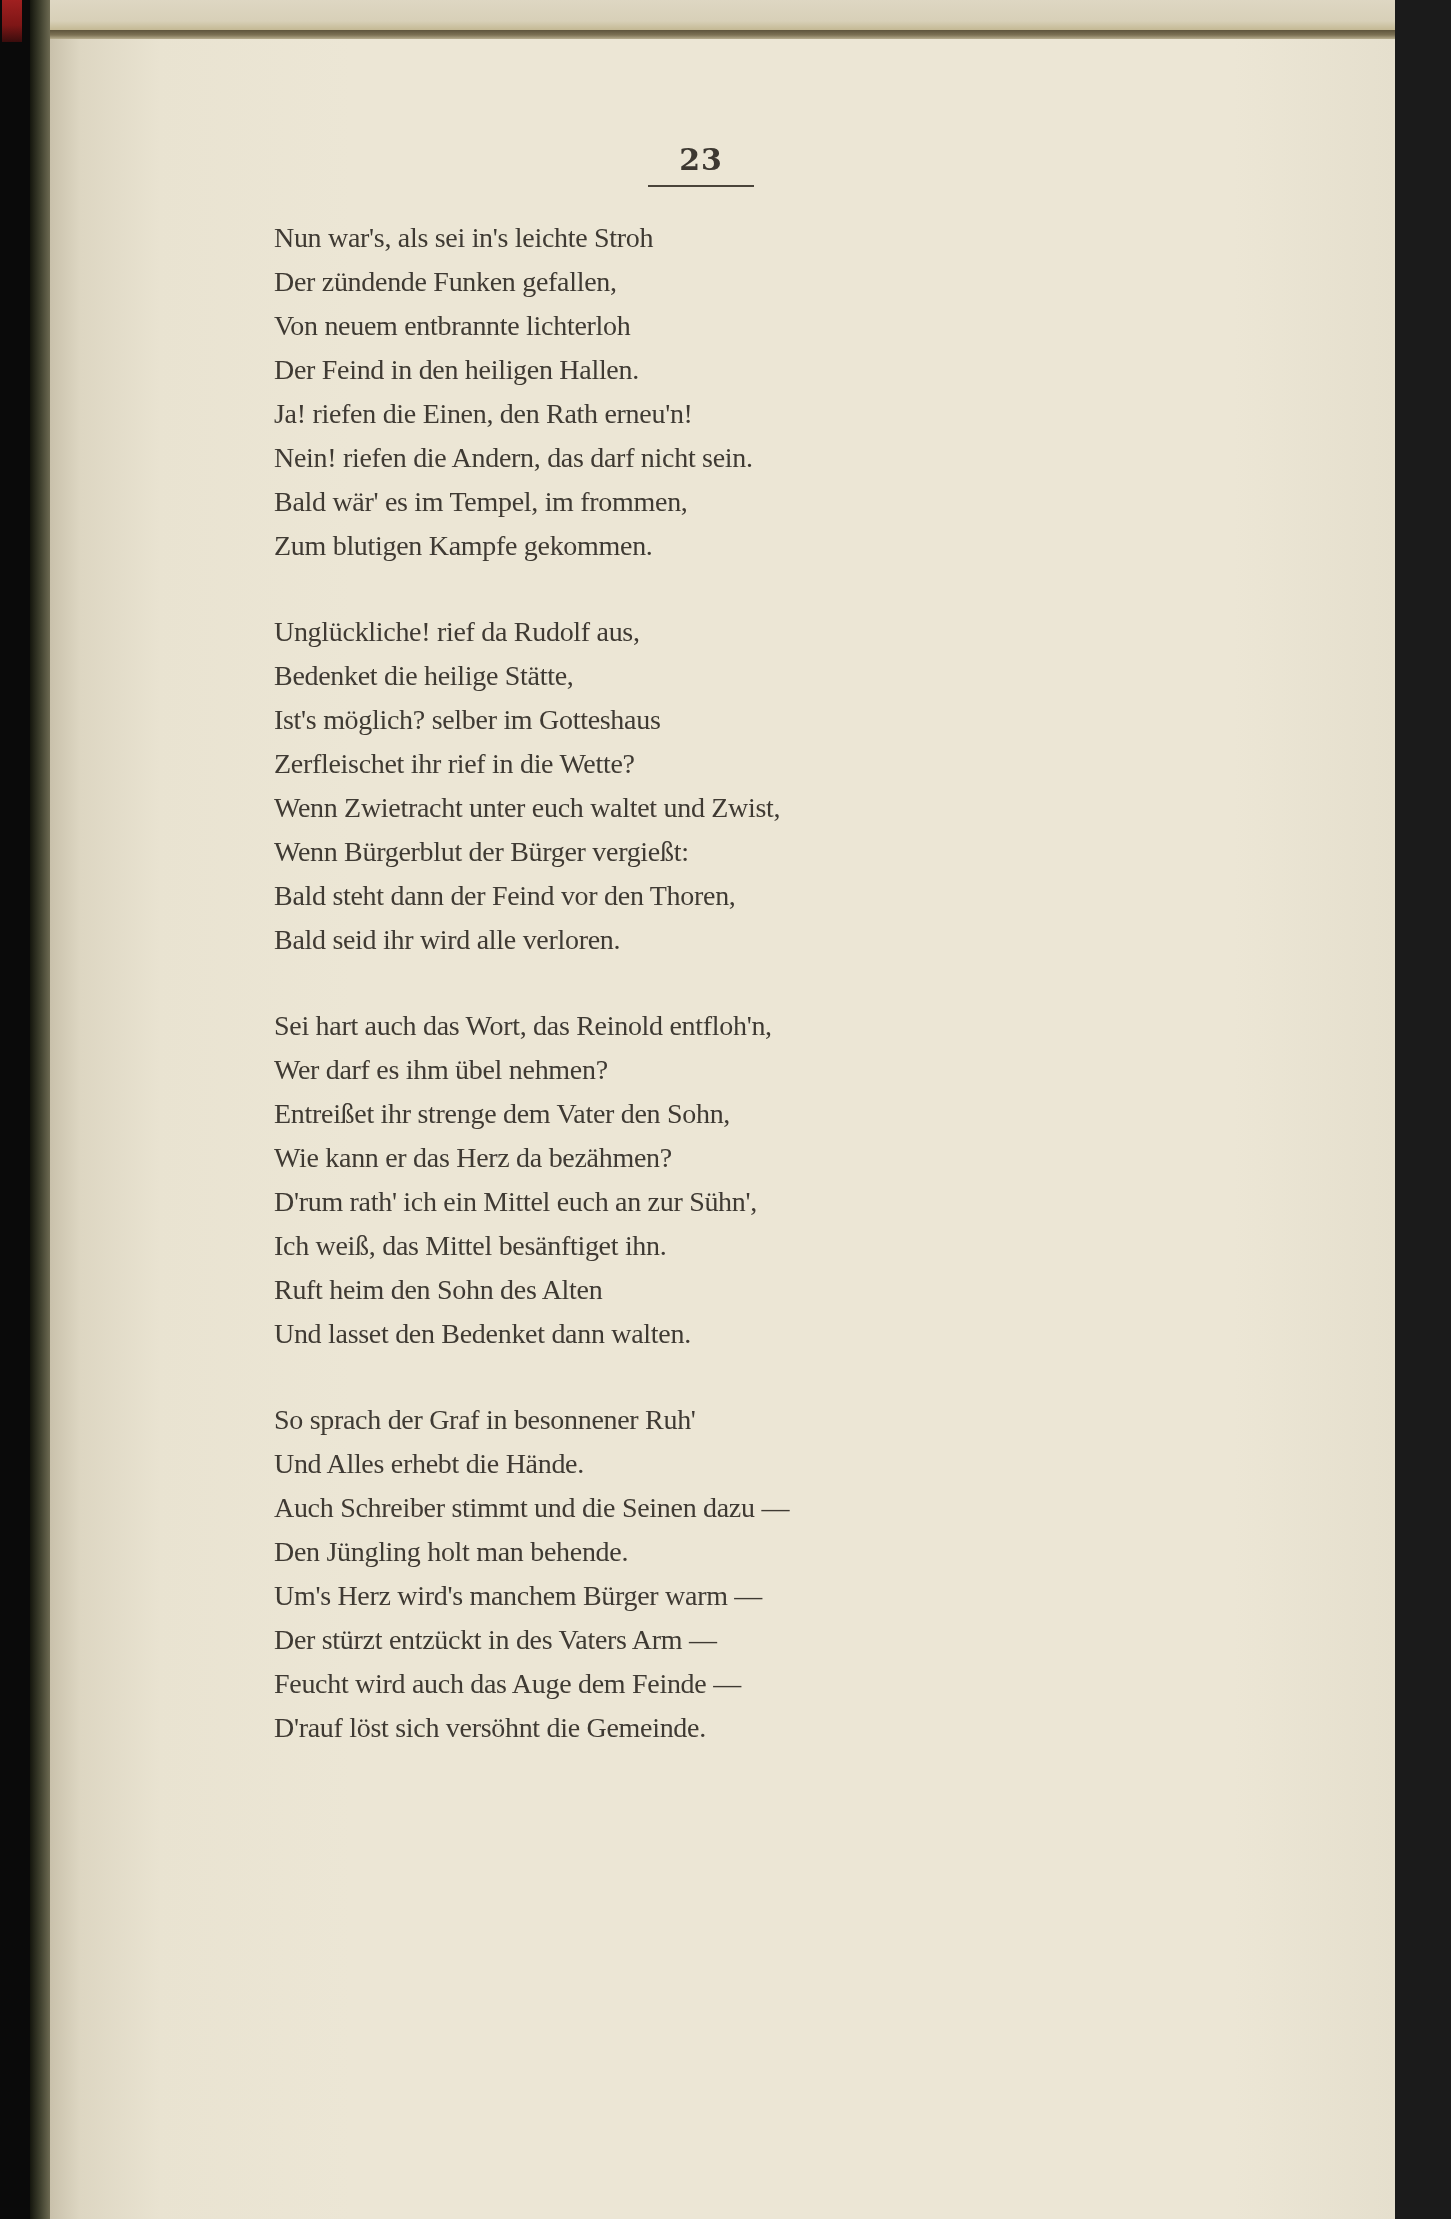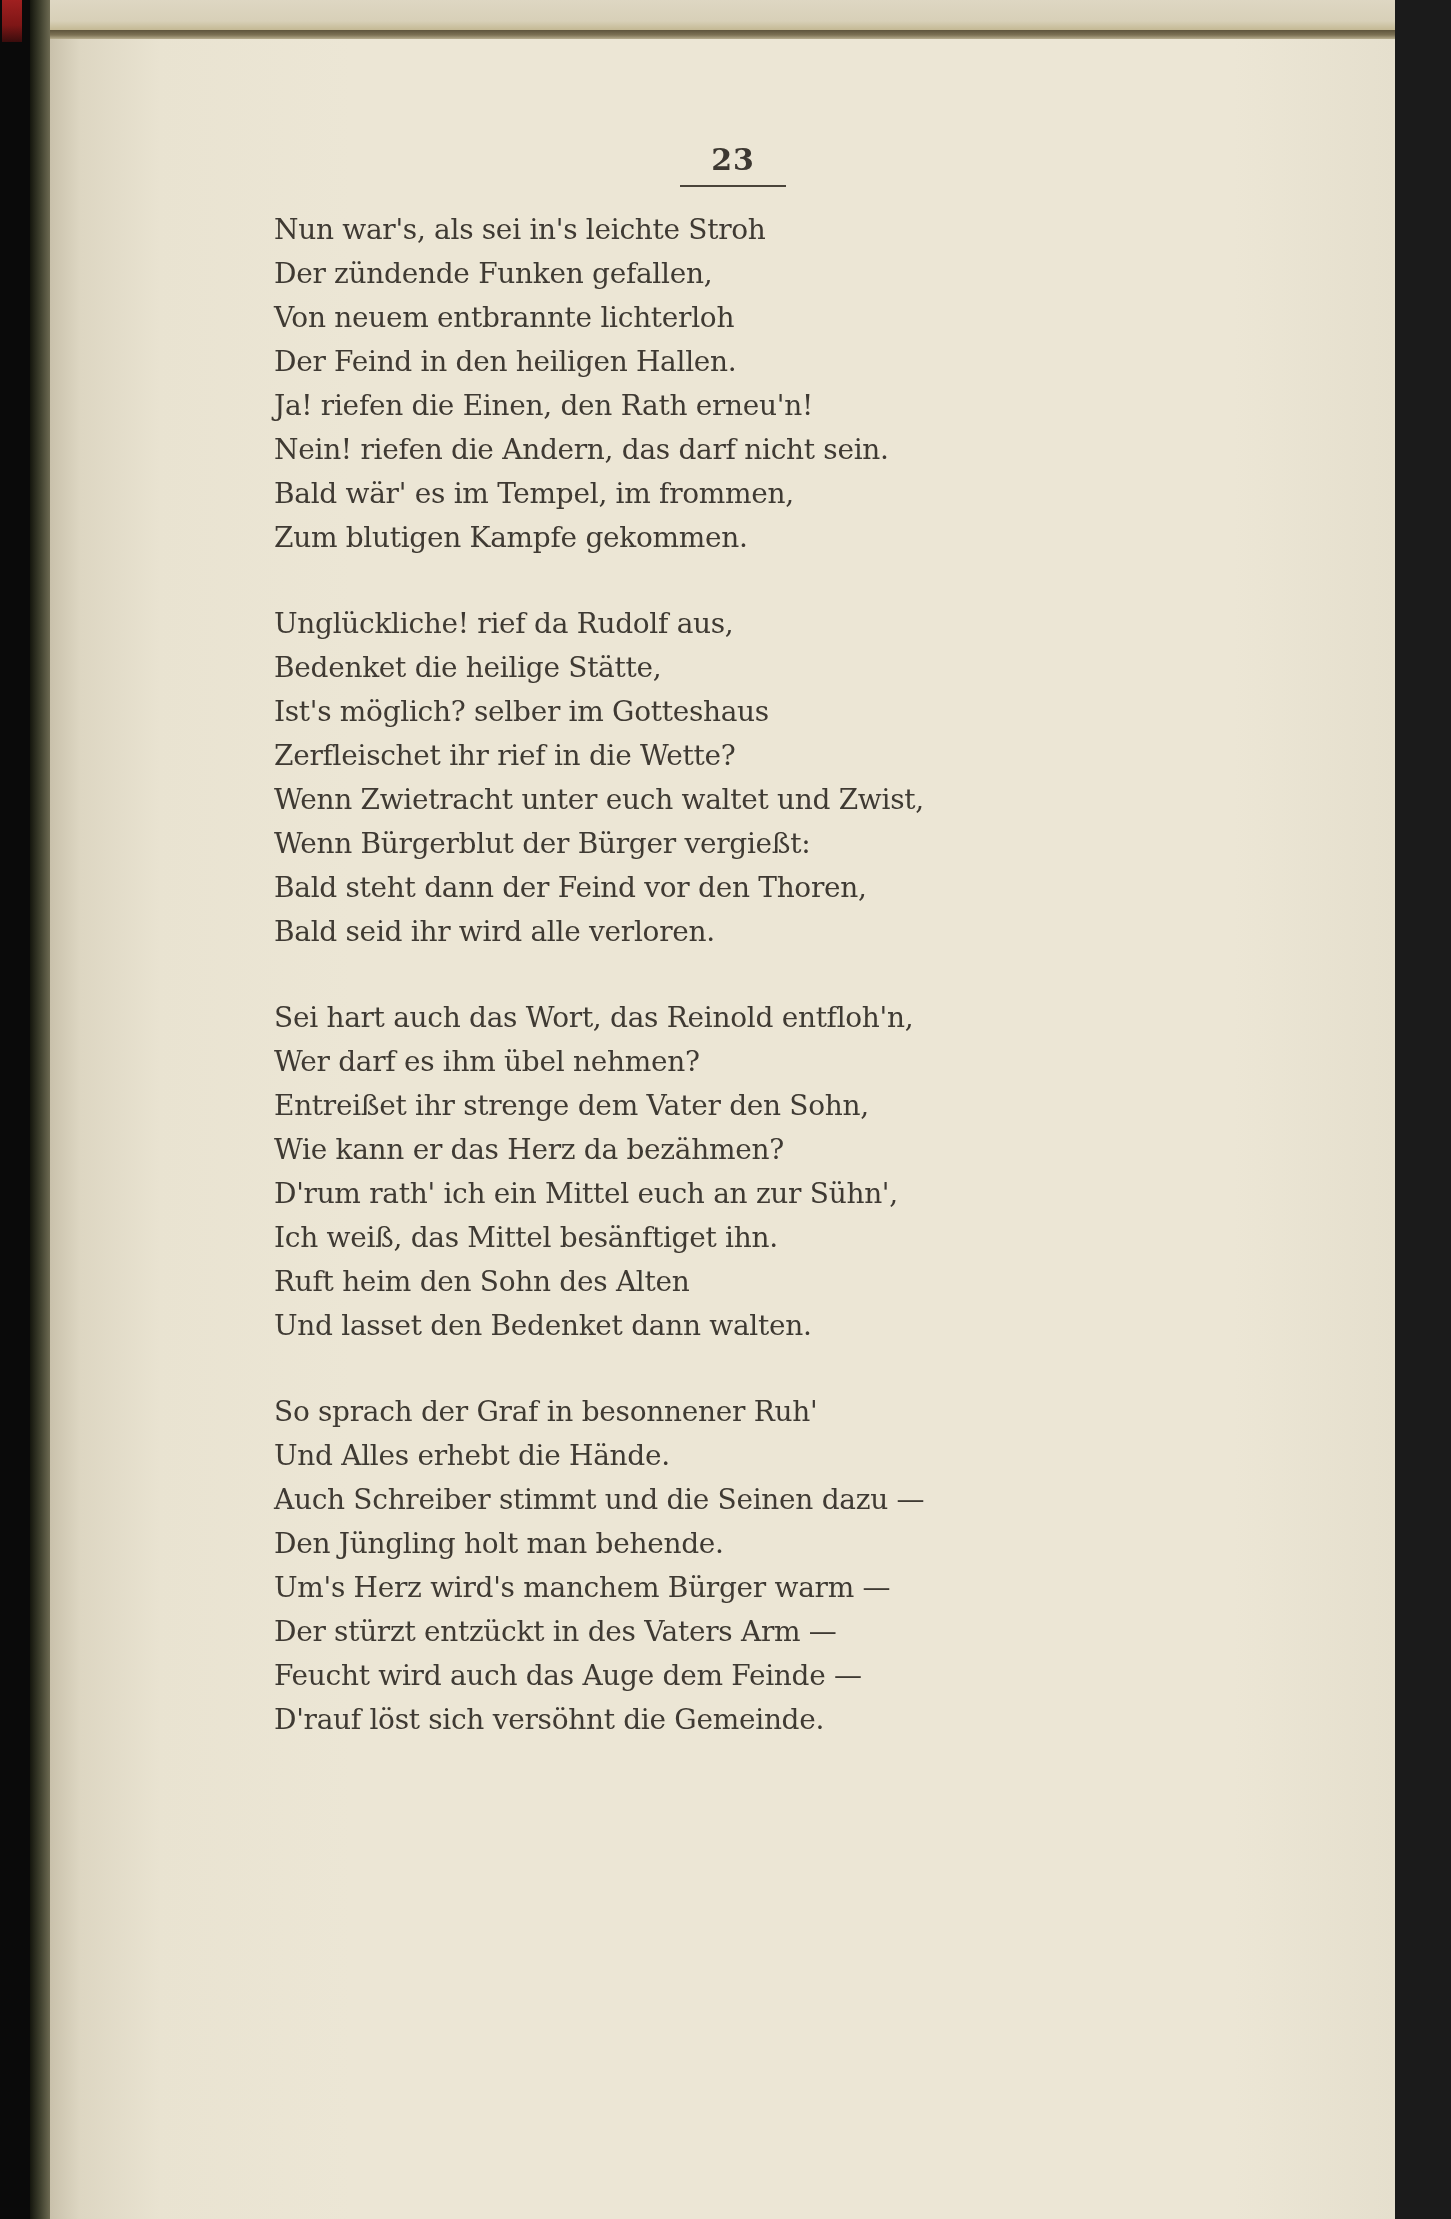--- a/index.html
+++ b/index.html
@@ -58,40 +58,41 @@
     background: linear-gradient(180deg, #5e543c 0%, #7c7154 55%, #b7ad8e 100%);
   }
   .edge-right {
     position: absolute;
     right: 0; top: 0;
     width: 56px; height: 100%;
     background: #1b1b1b;
   }
   .page-number {
     position: absolute;
-    left: 630px;
+    left: 598px;
     top: 142px;
     width: 106px;
     text-align: center;
     font-size: 30px;
     font-weight: bold;
     color: #3d3831;
     padding-bottom: 8px;
     border-bottom: 2px solid #4a443a;
     letter-spacing: 1px;
   }
   .poem {
     position: absolute;
     left: 224px;
-    top: 208px;
+    top: 216px;
     width: 780px;
     color: #3f3a33;
     font-size: 28px;
     line-height: 44px;
     letter-spacing: -0.3px;
+    font-family: Liberation Serif, serif;
   }
   .stanza {
     margin: 0 0 42px 0;
   }
   .line {
     white-space: nowrap;
   }
 </style>
 </head>
 <body>

